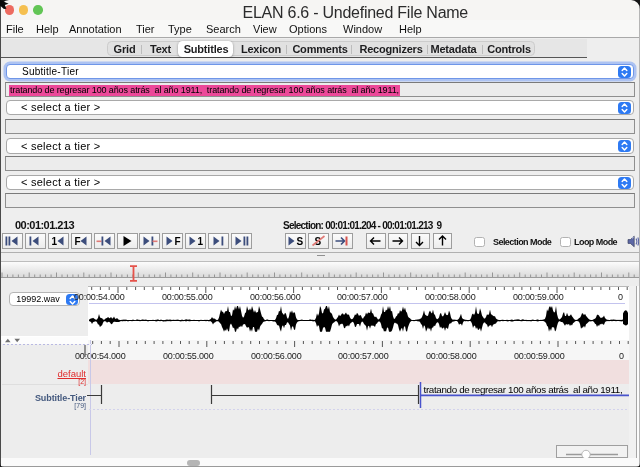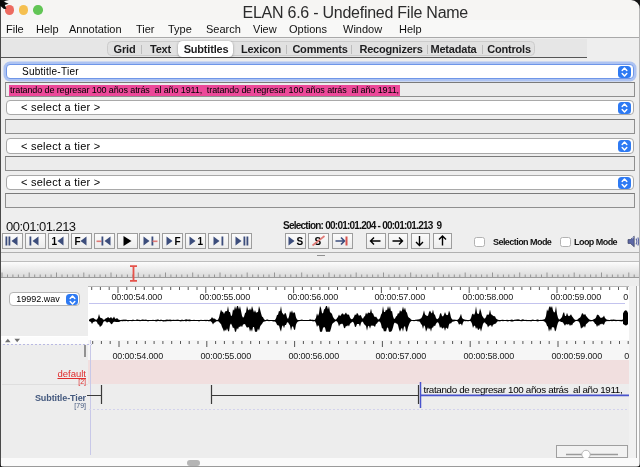--- a/index.html
+++ b/index.html
@@ -15,36 +15,36 @@
 #seg{position:absolute;left:107px;top:1.5px;width:428px;height:15.5px;background:#e1e1e1;border:1px solid #cccccc;border-radius:4.5px;font-size:11px;font-weight:bold;color:#1d1d1f;letter-spacing:-0.2px}
 .tab{position:absolute;top:1px;height:13px;line-height:13px;transform:translateX(-50%)}
 .tabsep{position:absolute;top:3px;height:9px;width:1px;background:#bcbcbc}
 #seltab{position:absolute;left:70px;top:-0.5px;width:55px;height:15.5px;background:#fff;border-radius:4.5px;box-shadow:0 0.5px 2.5px rgba(0,0,0,.38)}
 #subpanel{left:0;top:58px;width:640px;height:158px;background:#eeeeee}
 .combo{left:6px;width:628px;height:15.5px;background:#fff;border:1px solid #a9a9a9;border-radius:4px;font-size:11px;color:#000}
 .combo .lbl{position:absolute;left:14px;top:0.5px;line-height:13px;letter-spacing:0.25px}
 .combo .cap{position:absolute;right:2.5px;top:1px;width:13px;height:12px;background:#2e7af3;border-radius:3.5px}
 .ta{left:5px;width:630px;height:15px;background:#ececec;border:1px solid #8f8f8f;border-top-color:#7a7a7a}
 #seltext{position:absolute;left:2.5px;top:1.5px;background:#ec4899;font-size:9px;color:#000;line-height:11px;padding:0 1.5px;white-space:nowrap;letter-spacing:-0.11px}
-#timecode{left:6px;top:219px;font-size:13px;font-weight:normal;color:#111;letter-spacing:-0.53px}
+#timecode{left:15px;top:219px;font-size:11px;font-weight:bold;color:#111;letter-spacing:-0.53px}
 #seltime{left:283px;top:220px;font-size:10px;font-weight:bold;color:#111;letter-spacing:-0.76px}
 .btn{position:absolute;top:233px;height:16px;background:linear-gradient(#fbfbfb,#ececec);border:1px solid #9d9d9d}
 .btn svg{position:absolute;left:50%;top:50%;transform:translate(-50%,-50%)}
 .chk{position:absolute;top:236.5px;width:10.5px;height:10.5px;background:#fff;border:1px solid #b2b2b2;border-radius:2.5px}
 .chklbl{position:absolute;top:237px;font-size:9px;font-weight:bold;color:#111;letter-spacing:-0.55px}
 #div1{left:0;top:252px;width:640px;height:1px;background:#b0b0b0}
 #handle{left:317px;top:254.5px;width:8px;height:1.6px;background:#909090}
 #div2{left:0;top:261px;width:640px;height:1px;background:#bdbdbd}
 #ovbar{left:0;top:262px;width:640px;height:16px;background:linear-gradient(#fcfcfc,#dadada);border-bottom:1px solid #9a9a9a}
 #gap2{left:0;top:279px;width:640px;height:7px;background:#ededed}
 #wfpanel{left:1px;top:286px;width:639px;height:54px;background:#ffffff;border-top:1px solid #b8b8b8}
 #wfside{left:1px;top:286px;width:87px;height:50px;background:#ededed}
 #wavcombo{left:9px;top:292px;width:71px;height:14px;background:#fff;border:1px solid #b5b5b5;border-radius:4px;font-size:9px;color:#000;text-align:center;line-height:12.5px;padding-right:13px}
 #wavcombo .cap{position:absolute;right:1px;top:0.5px;width:12px;height:11px;background:#2e7af3;border-radius:3.5px}
-.tlab{position:absolute;font-size:9px;color:#1a1a1a;width:88px;text-align:right;white-space:nowrap;letter-spacing:-0.17px}
+.tlab{position:absolute;font-size:9px;color:#1a1a1a;width:88px;text-align:left;white-space:nowrap;letter-spacing:-0.17px}
 #bluline{left:89px;top:303px;width:536px;height:1px;background:#c3c3ee}
 #sidearrows{left:2px;top:336.5px;width:86px;height:7.5px;background:#fdfdfd;z-index:5}
 #dotline{left:3px;top:344px;width:89px;height:1px;background:repeating-linear-gradient(90deg,#b9b9e2 0 2px,#f2f2f2 2px 4px);z-index:5}
 #tierpanel{left:1px;top:340px;width:639px;height:118px;background:#ededed}
 #tierruler{position:absolute;left:87px;top:0;width:541.5px;height:20px;background:#f6f6f6}
 #pinkrow{position:absolute;left:87px;top:20px;width:541.5px;height:24px;background:#f1dfdf}
 #subrow{position:absolute;left:87px;top:44px;width:552px;height:24px}
 .tiername{position:absolute;width:85px;text-align:right}
 #vline{position:absolute;left:88.5px;top:0;width:1px;height:115px;background:#c8c8e8}
 #rowsep{position:absolute;left:88px;top:68.5px;width:540.5px;height:1px;background:repeating-linear-gradient(90deg,#d2d2ec 0 2px,#ededed 2px 4px)}

